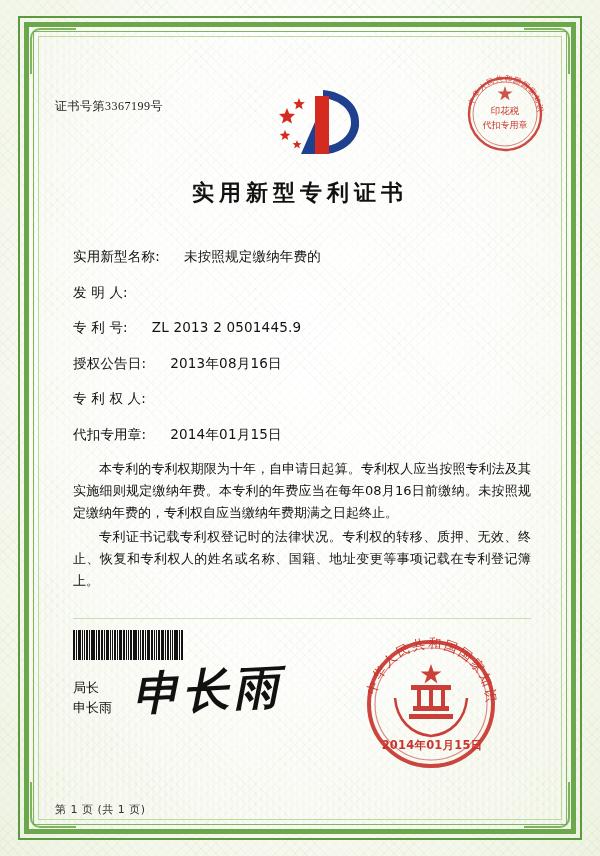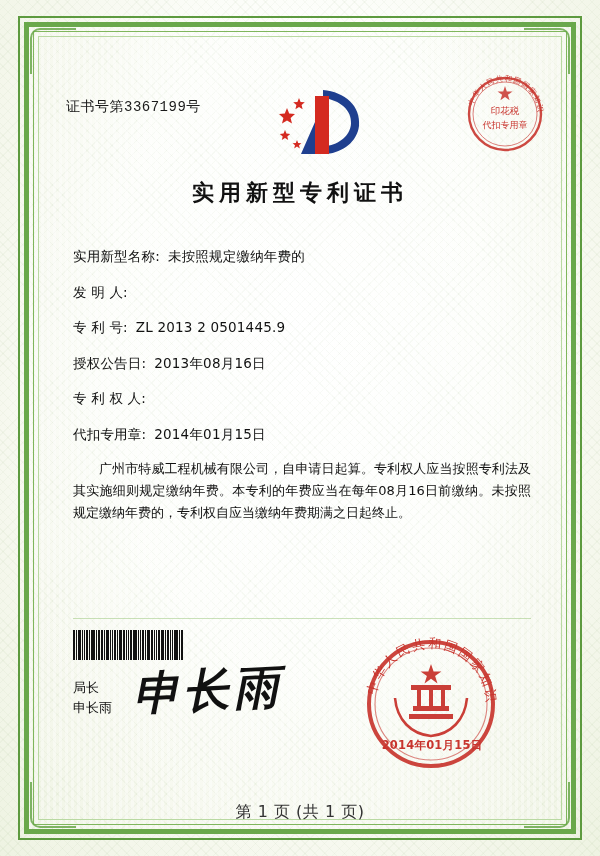--- a/index.html
+++ b/index.html
@@ -86,25 +86,25 @@
   #content {
     position: absolute;
     left: 55px; top: 60px;
     width: 490px;
     height: 740px;
   }
 
   
   #cert-number {
     position: absolute;
-    left: 11px; top: 38px;
-    font-size: 14px;
+    left: 0; top: 38px;
+    font-size: 12px;
     color: #1a1a1a;
     letter-spacing: 0.5px;
-    font-family: Liberation Mono, monospace;
+    font-family: Liberation Serif, serif;
   }
 
   
   #logo {
     position: absolute;
     left: 216px; top: 22px;
     width: 96px; height: 80px;
   }
 
   
@@ -132,20 +132,21 @@
     position: absolute;
     left: 18px; top: 188px;
     width: 460px;
   }
   .field-row {
     display: flex;
     align-items: baseline;
     margin-bottom: 17.5px;
     font-size: 13.5px;
     color: #111;
+    gap: 16px;
   }
   .field-label {
     white-space: nowrap;
     letter-spacing: 0.2px;
   }
   .field-value {
     margin-left: 8px;
     letter-spacing: 0.2px;
   }
 
@@ -216,22 +217,21 @@
     color: #c8352e;
     font-weight: bold;
     letter-spacing: 0.2px;
   }
 
   
   #footer {
     position: absolute;
     left: 0; top: 742px;
     width: 490px;
-    text-align: center;
-    font-size: 16px;
+    font-size: 11px;
     color: #333;
     letter-spacing: 0.5px;
   }
 
   
   #sig-rule {
     position: absolute;
     left: 18px; top: 558px;
     width: 458px;
     border-top: 1px solid #9ec982;
@@ -313,21 +313,22 @@
       <div class="field-row">
         <span class="field-label">专 利 权 人:</span>
       </div>
       <div class="field-row">
         <span class="field-label">代扣专用章:</span>
         <span class="field-value">2014年01月15日</span>
       </div>
     </div>
 
     <div id="body-text">
-      <p>广州市特威工程机械有限公司，自申请日起算。专利权人应当按照专利法及其实施细则规定缴纳年费。本专利的年费应当在每年08月16日前缴纳。未按照规定缴纳年费的，专利权自应当缴纳年费期满之日起终止。</p>
+      <p>本专利的专利权期限为十年，自申请日起算。专利权人应当按照专利法及其实施细则规定缴纳年费。本专利的年费应当在每年08月16日前缴纳。未按照规定缴纳年费的，专利权自应当缴纳年费期满之日起终止。</p>
+      <p>专利证书记载专利权登记时的法律状况。专利权的转移、质押、无效、终止、恢复和专利权人的姓名或名称、国籍、地址变更等事项记载在专利登记簿上。</p>
     </div>
 
     <div id="sig-rule"></div>
 
     <div id="barcode">
       <div class="bars">
         <i style="width:2px"></i>
           <i style="width:1px"></i>
           <i style="width:3px"></i>
           <i style="width:1px"></i>

